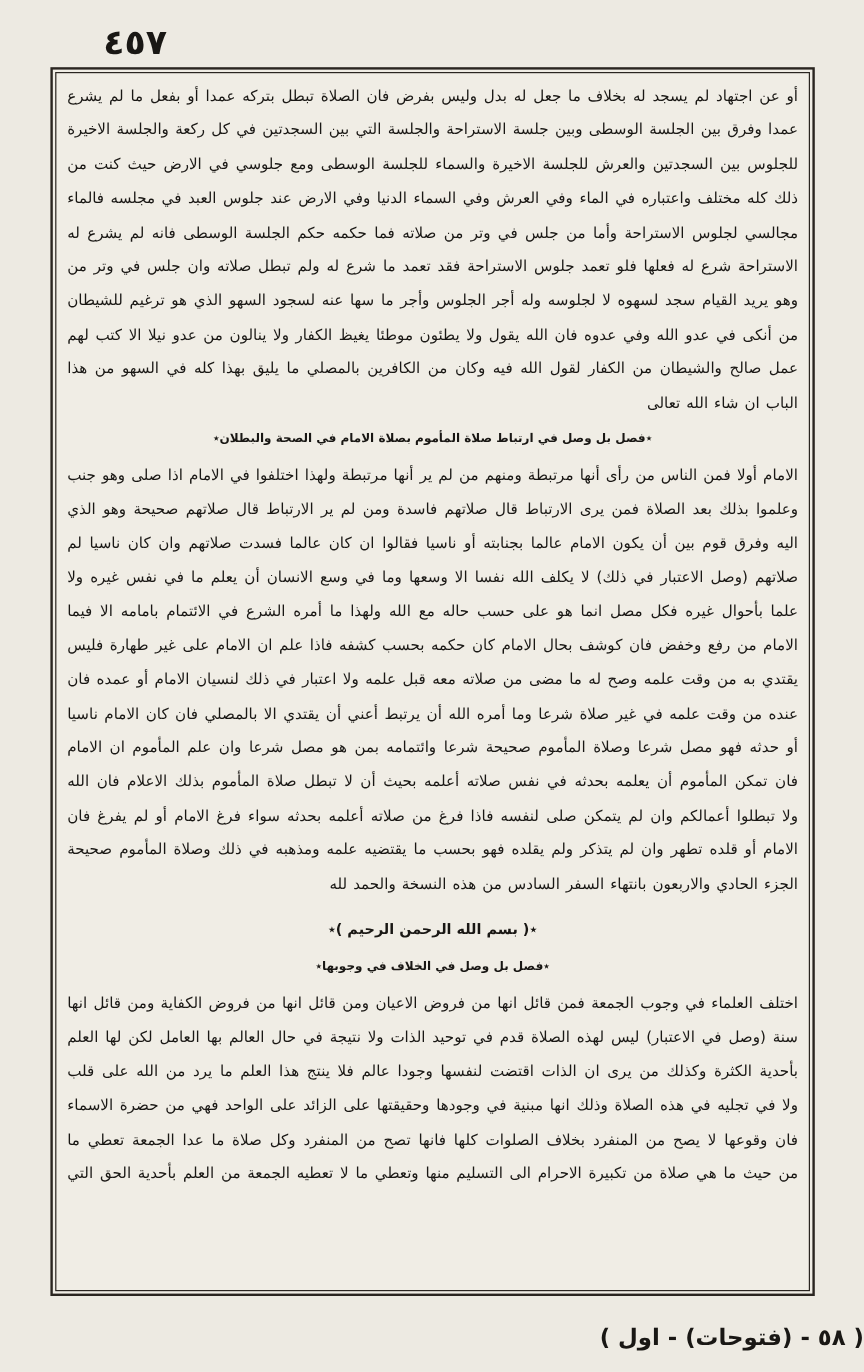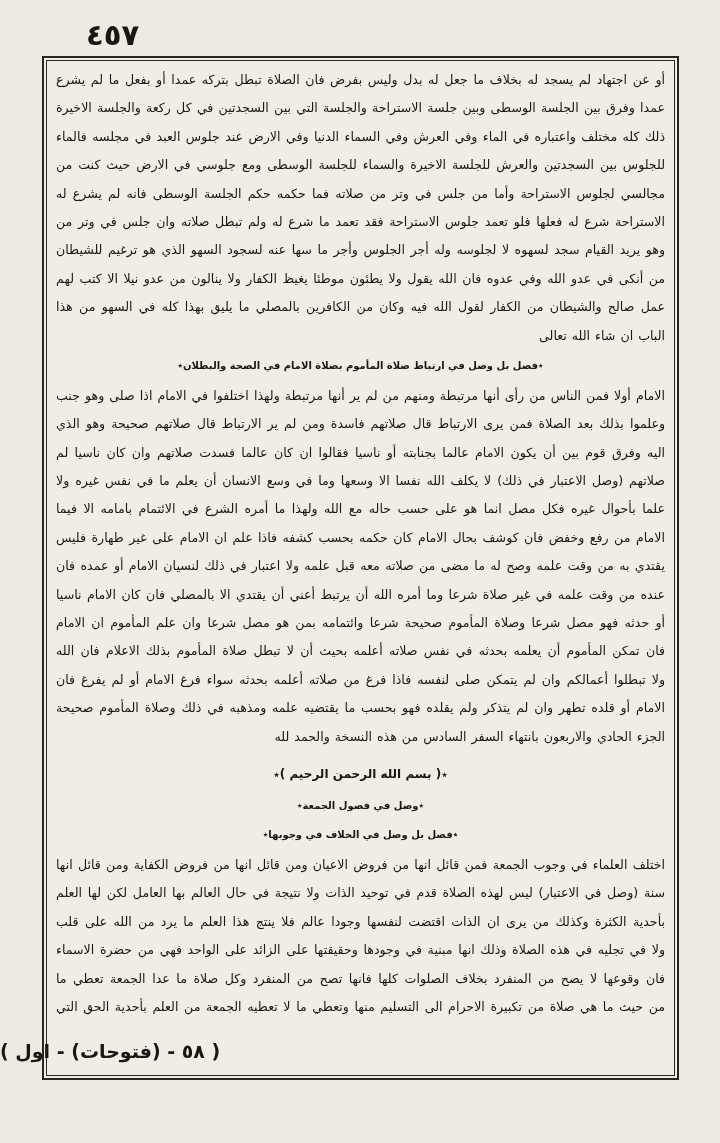--- a/index.html
+++ b/index.html
@@ -34,37 +34,37 @@
   }
   .line.justify { text-align: justify; text-align-last: justify; }
   .line.right   { text-align: right; }
   .line.center  { text-align: right; }
   .heading {
     text-align: center; font-weight: bold;
     font-size: 10px; line-height: 26px; margin: 3px 0;
   }
   .heading.basmala { font-size: 12px; line-height: 30px; margin: 8px 0 4px 0; }
   .footer-signature {
-    position: absolute; top: 1040px; left: 0; width: 720px;
-    text-align: left; font-weight: bold; font-size: 19px;
+    position: absolute; top: 1104px; left: 0; width: 720px;
+    text-align: right; font-weight: bold; font-size: 19px;
     direction: rtl;
   }
 </style>
 </head>
 <body>
 
 <div class="scan-page">
   <div class="page-number">٤٥٧</div>
   <div class="text-frame">
     <div class="text-frame-inner">
         <div class="paragraph">
           <div class="line justify">أو عن اجتهاد لم يسجد له بخلاف ما جعل له بدل وليس بفرض فان الصلاة تبطل بتركه عمدا أو بفعل ما لم يشرع له فعله</div>
           <div class="line justify">عمدا وفرق بين الجلسة الوسطى وبين جلسة الاستراحة والجلسة التي بين السجدتين في كل ركعة والجلسة الاخيرة وحكم</div>
+          <div class="line justify">للجلوس بين السجدتين والعرش للجلسة الاخيرة والسماء للجلسة الوسطى ومع جلوسي في الارض حيث كنت من</div>
           <div class="line justify">ذلك كله مختلف واعتباره في الماء وفي العرش وفي السماء الدنيا وفي الارض عند جلوس العبد في مجلسه فالماء</div>
-          <div class="line justify">للجلوس بين السجدتين والعرش للجلسة الاخيرة والسماء للجلسة الوسطى ومع جلوسي في الارض حيث كنت من</div>
           <div class="line justify">مجالسي لجلوس الاستراحة وأما من جلس في وتر من صلاته فما حكمه حكم الجلسة الوسطى فانه لم يشرع له تركها وجلسة</div>
           <div class="line justify">الاستراحة شرع له فعلها فلو تعمد جلوس الاستراحة فقد تعمد ما شرع له ولم تبطل صلاته وان جلس في وتر من صلاته ناسيا</div>
           <div class="line justify">وهو يريد القيام سجد لسهوه لا لجلوسه وله أجر الجلوس وأجر ما سها عنه لسجود السهو الذي هو ترغيم للشيطان وله أجر</div>
           <div class="line justify">من أنكى في عدو الله وفي عدوه فان الله يقول ولا يطئون موطئا يغيظ الكفار ولا ينالون من عدو نيلا الا كتب لهم به</div>
           <div class="line justify">عمل صالح والشيطان من الكفار لقول الله فيه وكان من الكافرين بالمصلي ما يليق بهذا كله في السهو من هذا</div>
           <div class="line right">الباب ان شاء الله تعالى</div>
         </div>
         <div class="heading">٭فصل بل وصل في ارتباط صلاة المأموم بصلاة الامام في الصحة والبطلان٭</div>
         <div class="paragraph">
           <div class="line justify">الامام أولا فمن الناس من رأى أنها مرتبطة ومنهم من لم ير أنها مرتبطة ولهذا اختلفوا في الامام اذا صلى وهو جنب</div>
@@ -75,21 +75,20 @@
           <div class="line justify">الامام من رفع وخفض فان كوشف بحال الامام كان حكمه بحسب كشفه فاذا علم ان الامام على غير طهارة فليس له أن</div>
           <div class="line justify">يقتدي به من وقت علمه وصح له ما مضى من صلاته معه قبل علمه ولا اعتبار في ذلك لنسيان الامام أو عمده فان الامام</div>
           <div class="line justify">عنده من وقت علمه في غير صلاة شرعا وما أمره الله أن يرتبط أعني أن يقتدي الا بالمصلي فان كان الامام ناسيا لجنابته</div>
           <div class="line justify">أو حدثه فهو مصل شرعا وصلاة المأموم صحيحة شرعا وائتمامه بمن هو مصل شرعا وان علم المأموم ان الامام على غير طهارة</div>
           <div class="line justify">فان تمكن المأموم أن يعلمه بحدثه في نفس صلاته أعلمه بحيث أن لا تبطل صلاة المأموم بذلك الاعلام فان الله يقول</div>
           <div class="line justify">ولا تبطلوا أعمالكم وان لم يتمكن صلى لنفسه فاذا فرغ من صلاته أعلمه بحدثه سواء فرغ الامام أو لم يفرغ فان ذكر</div>
           <div class="line justify">الامام أو قلده تطهر وان لم يتذكر ولم يقلده فهو بحسب ما يقتضيه علمه ومذهبه في ذلك وصلاة المأموم صحيحة انتهى</div>
           <div class="line center">الجزء الحادي والاربعون بانتهاء السفر السادس من هذه النسخة والحمد لله</div>
         </div>
         <div class="heading basmala">٭( بسم الله الرحمن الرحيم )٭</div>
-        <div class="heading">٭وصل في فصول الجمعة٭</div>
         <div class="heading">٭فصل بل وصل في الخلاف في وجوبها٭</div>
         <div class="paragraph">
           <div class="line justify">اختلف العلماء في وجوب الجمعة فمن قائل انها من فروض الاعيان ومن قائل انها من فروض الكفاية ومن قائل انها</div>
           <div class="line justify">سنة (وصل في الاعتبار) ليس لهذه الصلاة قدم في توحيد الذات ولا نتيجة في حال العالم بها العامل لكن لها العلم</div>
           <div class="line justify">بأحدية الكثرة وكذلك من يرى ان الذات اقتضت لنفسها وجودا عالم فلا ينتج هذا العلم ما يرد من الله على قلب العبد</div>
           <div class="line justify">ولا في تجليه في هذه الصلاة وذلك انها مبنية في وجودها وحقيقتها على الزائد على الواحد فهي من حضرة الاسماء الالهية</div>
           <div class="line justify">فان وقوعها لا يصح من المنفرد بخلاف الصلوات كلها فانها تصح من المنفرد وكل صلاة ما عدا الجمعة تعطي ما تعطي الجمعة</div>
           <div class="line justify">من حيث ما هي صلاة من تكبيرة الاحرام الى التسليم منها وتعطي ما لا تعطيه الجمعة من العلم بأحدية الحق التي لها الغنى</div>
         </div>
       </div>

